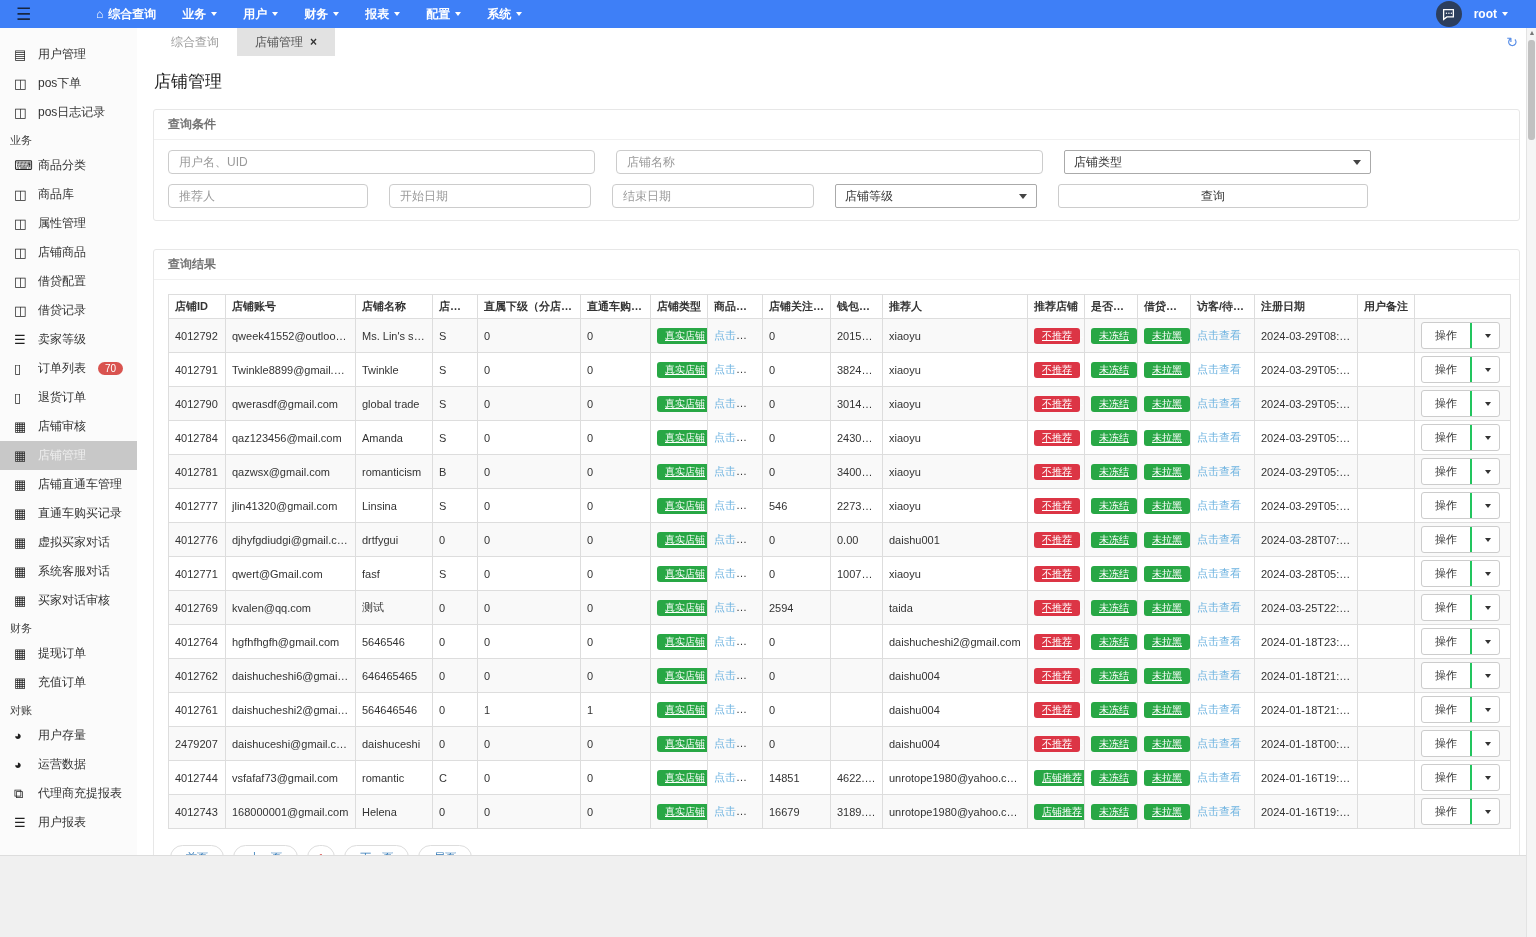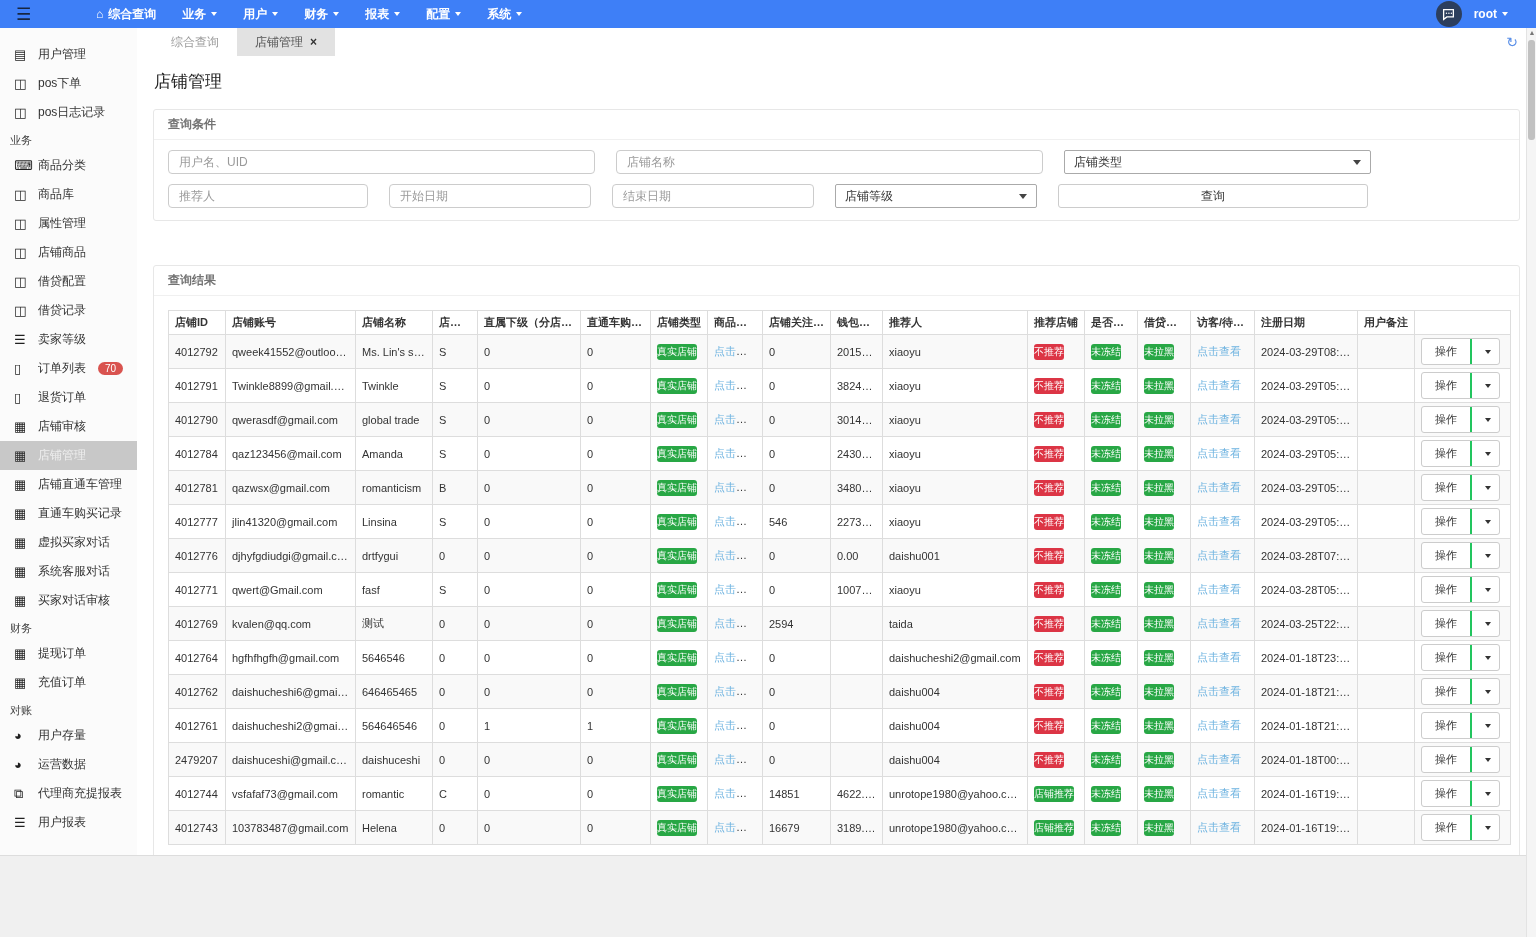--- a/index.html
+++ b/index.html
@@ -40,21 +40,21 @@
   .tab { padding:0 18px; font-size:12px; color:#999; height:28px; display:flex; align-items:center; gap:7px; cursor:pointer; }
   .tab.active { background:#e2e2e2; color:#555; }
   .tab .close { font-size:12px; color:#333; font-weight:bold; cursor:pointer; }
   .refresh { position:absolute; right:18px; top:6px; color:#5a8fe8; font-size:14px; cursor:pointer; }
 
   .content { padding:6px 16px 0; overflow:hidden; }
   .page-title { font-size:17px; color:#222; margin:8px 0 16px 1px; font-weight:normal; }
 
   .panel { border:1px solid #e7e7e7; border-radius:3px; background:#fff; }
   .panel-header { padding:6px 14px; border-bottom:1px solid #f0f0f0; font-size:12px; font-weight:bold; color:#737373; }
-  .panel + .panel { margin-top:44px; }
+  .panel + .panel { margin-top:28px; }
   .panel-body { padding:10px 14px 12px; }
 
   
   .form-row { display:flex; gap:21px; }
   .form-row + .form-row { margin-top:10px; }
   input.text { height:24px; border:1px solid #ccc; border-radius:4px; padding:0 10px; font-size:12px; color:#333; outline:none; }
   input.text::placeholder { color:#9a9a9a; }
   .w-lg { width:427px; } .w-md { width:202px; } .w-sm { width:200px; }
   .select { height:24px; border:1px solid #aaa; border-radius:2px; background:#fff; display:flex;
             align-items:center; justify-content:space-between; padding:0 9px; font-size:12px; color:#333; cursor:pointer; }
@@ -62,21 +62,21 @@
   .sel-caret { width:0; height:0; border-left:4px solid transparent; border-right:4px solid transparent; border-top:5px solid #444; }
   .btn-query { width:310px; height:24px; border:1px solid #ccc; border-radius:3px; background:#fff;
                font-size:12px; color:#333; display:flex; align-items:center; justify-content:center; cursor:pointer; }
 
   
   table.grid { border-collapse:collapse; width:100%; table-layout:fixed; font-size:11px; color:#333; margin-top:4px; }
   .grid th, .grid td { border:1px solid #ddd; padding:3px 6px; text-align:left; white-space:nowrap;
                        overflow:hidden; text-overflow:ellipsis; height:30px; }
   .grid th { font-weight:bold; height:24px; background:#fff; }
   .grid tbody tr:nth-child(odd) td { background:#f9f9f9; }
-  .badge { display:inline-block; padding:2px 0; border-radius:3px; color:#fff; font-size:10px; line-height:12px; }
+  .badge { display:inline-block; padding:2px 8px; border-radius:3px; color:#fff; font-size:10px; line-height:12px;text-decoration:underline; }
   .badge-green { background:#28a745; }
   .badge-red { background:#dc3545; }
   .cell-link { color:#6cb2e0; cursor:pointer; }
   .action-btn { display:inline-flex; border:1px solid #ccc; border-radius:3px; background:#fff; cursor:pointer; }
   .action-main { padding:5px 13px; font-size:11px; border-right:2px solid #22c55e; color:#333; }
   .action-caret-box { padding:5px 8px; display:flex; align-items:center; }
 
   
   .pagination { margin:16px 0 6px 2px; display:flex; align-items:center; }
   .page-btn { display:inline-flex; align-items:center; justify-content:center; height:25px; padding:0 15px;
@@ -437,21 +437,21 @@
                 <tr>
                   <td>4012781</td>
                   <td>qazwsx@gmail.com</td>
                   <td>romanticism</td>
                   <td>B</td>
                   <td>0</td>
                   <td>0</td>
                   <td><span class="badge badge-green">真实店铺</span></td>
                   <td><span class="cell-link">点击查看</span></td>
                   <td>0</td>
-                  <td>34800.00</td>
+                  <td>34000.00</td>
                   <td>xiaoyu</td>
                   <td><span class="badge badge-red">不推荐</span></td>
                   <td><span class="badge badge-green">未冻结</span></td>
                   <td><span class="badge badge-green">未拉黑</span></td>
                   <td><span class="cell-link">点击查看</span></td>
                   <td>2024-03-29T05:24:37</td>
                   <td></td>
                   <td><div class="action-btn">
                       <span class="action-main">操作</span>
                       <span class="action-caret-box">
@@ -679,21 +679,21 @@
                   <td></td>
                   <td><div class="action-btn">
                       <span class="action-main">操作</span>
                       <span class="action-caret-box">
                         <span class="caret-down"></span>
                       </span>
                     </div></td>
                 </tr>
                 <tr>
                   <td>4012743</td>
-                  <td>103783487@gmail.com</td>
+                  <td>168000001@gmail.com</td>
                   <td>Helena</td>
                   <td>0</td>
                   <td>0</td>
                   <td>0</td>
                   <td><span class="badge badge-green">真实店铺</span></td>
                   <td><span class="cell-link">点击查看</span></td>
                   <td>16679</td>
                   <td>3189.69</td>
                   <td>unrotope1980@yahoo.com</td>
                   <td><span class="badge badge-green">店铺推荐</span></td>

